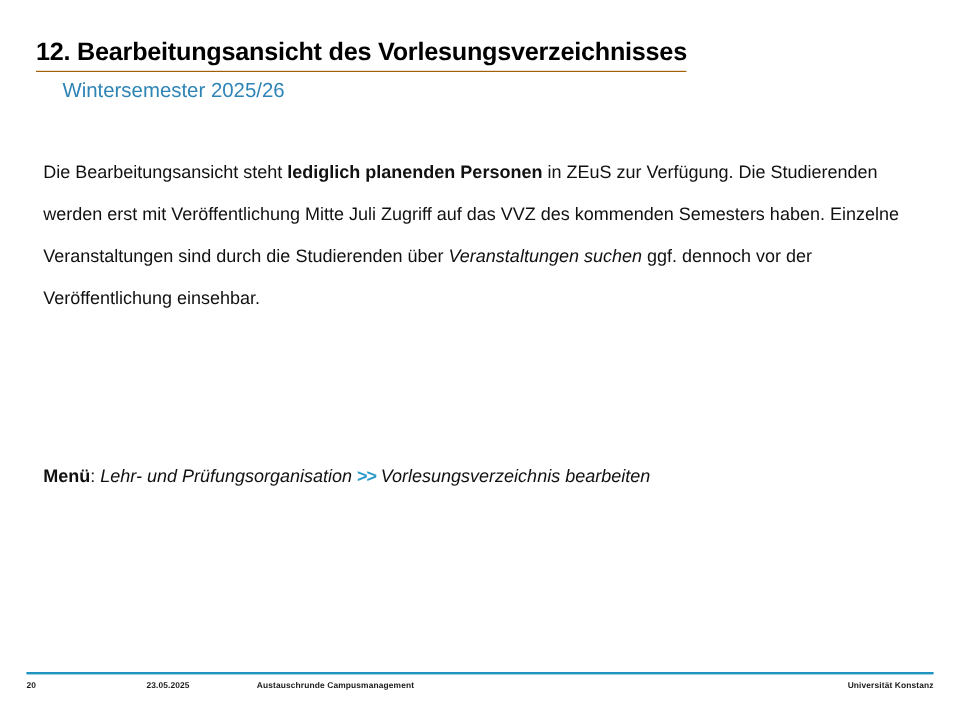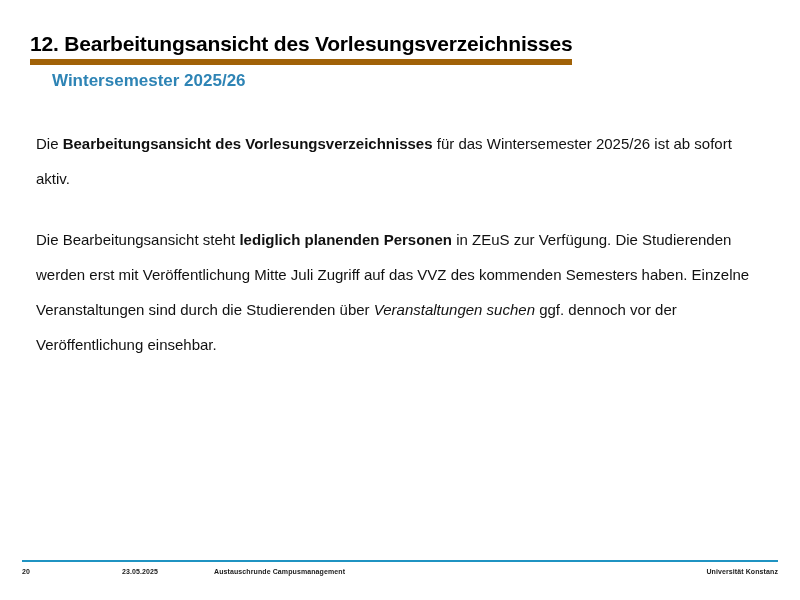--- a/index.html
+++ b/index.html
@@ -28,28 +28,28 @@
     width: 730px;
   }
   .slide-title {
     display: inline-block;
     font-size: 21px;
     font-weight: bold;
     line-height: 1.12;
     color: #000000;
     letter-spacing: -0.2px;
     padding-bottom: 3px;
-    border-bottom: 6px solid #a16207;
+    border-bottom: 1px solid #a16207;
     white-space: nowrap;
   }
   .slide-subtitle {
     margin-top: 6px;
     margin-left: 22px;
     font-size: 17px;
-    font-weight: bold;
+    font-weight: normal;
     color: #2e84b5;
     line-height: 1.2;
     white-space: nowrap;
   }
 
   
   .body-area {
     position: absolute;
     left: 36px;
     top: 126px;
@@ -115,28 +115,28 @@
 
 <div class="slide">
 
   <div class="title-block">
     <div class="slide-title">12. Bearbeitungsansicht des Vorlesungsverzeichnisses</div>
     <div class="slide-subtitle">Wintersemester 2025/26</div>
   </div>
 
   <div class="body-area">
 
-    <p class="para p1"><span>Die </span><b>Bearbeitungsansicht des Vorlesungsverzeichnisses</b><span> für das Wintersemester 2025/26 ist ab sofort aktiv.</span></p>
 
     <p class="para p2"><span>Die Bearbeitungsansicht steht </span><b>lediglich planenden Personen</b><span> in ZEuS zur Verfügung. Die Studierenden werden erst mit Veröffentlichung Mitte Juli Zugriff auf das VVZ des kommenden Semesters haben. Einzelne Veranstaltungen sind durch die Studierenden über </span><i>Veranstaltungen suchen</i><span> ggf. dennoch vor der Veröffentlichung einsehbar.</span></p>
   </div>
 
   <div class="meta-block">
 
 
+    <div class="meta-line"><b>Menü</b><span>: </span><i>Lehr- und Prüfungsorganisation</i><span>&nbsp;</span><span class="arrow">&gt;&gt;</span><span>&nbsp;</span><i>Vorlesungsverzeichnis bearbeiten</i></div>
   </div>
 
   <div class="footer-rule"></div>
   <div class="footer">
     <span class="f-page">20</span>
     <span class="f-date">23.05.2025</span>
     <span class="f-event">Austauschrunde Campusmanagement</span>
     <span class="f-org">Universität Konstanz</span>
   </div>
 

